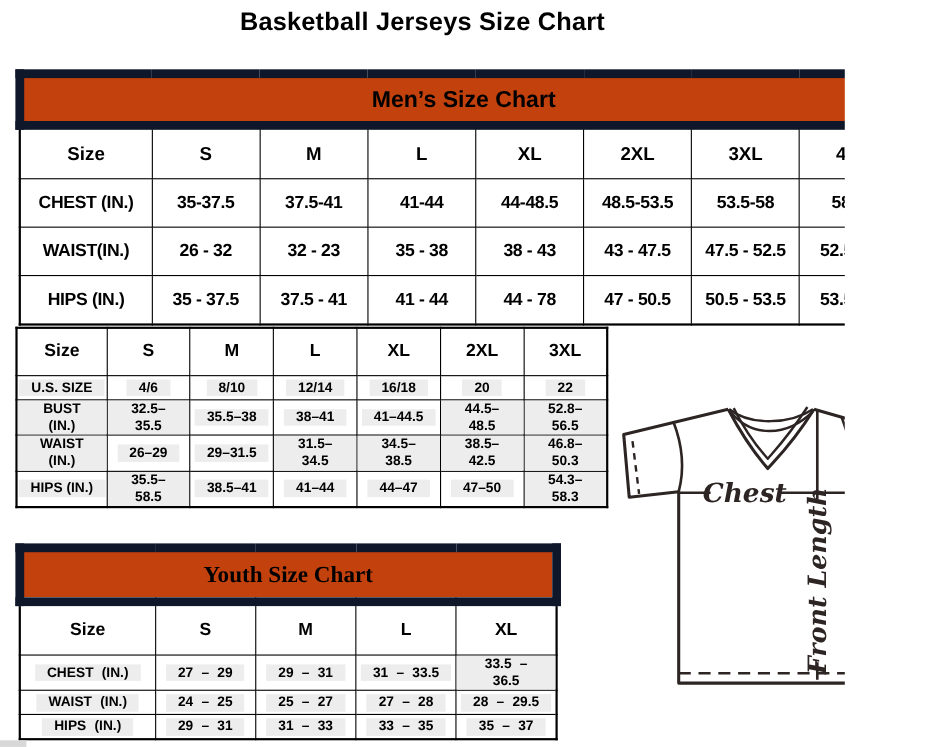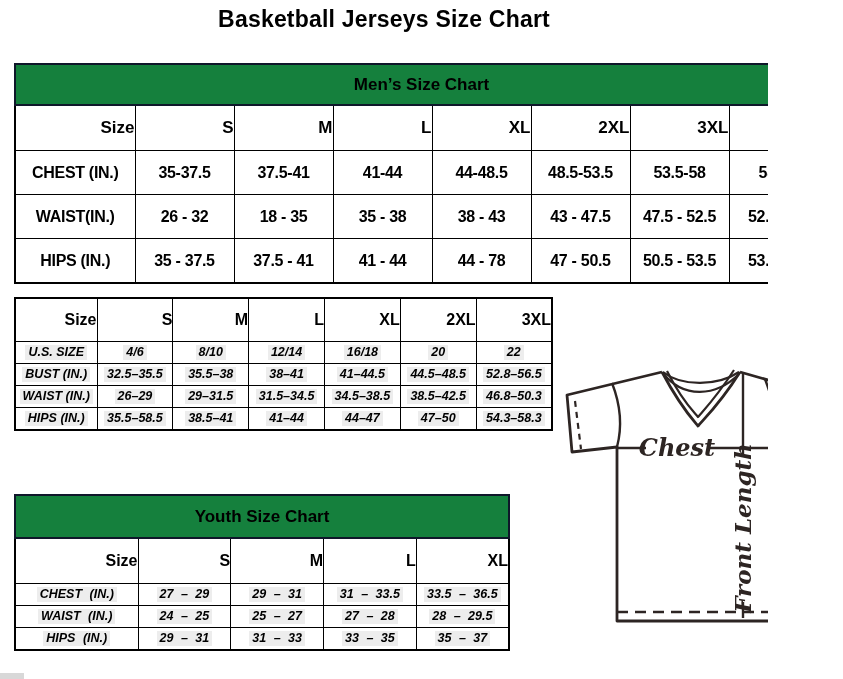--- a/index.html
+++ b/index.html
@@ -4,44 +4,44 @@
 <style>
   html,body{margin:0;padding:0;background:#fff;}
   .page{position:relative;width:768px;height:679px;background:#ffffff;overflow:hidden;
         font-family:"Liberation Sans","DejaVu Sans",sans-serif;color:#000;}
   .page-title{position:absolute;top:6px;left:0;width:100%;text-align:center;
         font-size:23px;font-weight:bold;letter-spacing:0.2px;}
 
   table{border-collapse:collapse;table-layout:fixed;position:absolute;background:#fff;}
   td{border:1px solid #000;text-align:center;vertical-align:middle;padding:0;overflow:hidden;}
   table{border:2px solid #000;}
-  .band td{background:#15803d;font-weight:bold;font-size:17px;border:2px solid #0f172a;}
-  .colhead td{font-weight:bold;text-align:right;}
+  .band td{background:#c2410c;font-weight:bold;font-size:21px;border:8px solid #0f172a;}
+  .colhead td{font-weight:bold;}
   .rowlabel{font-weight:bold;text-align:center;}
 
   
   #men{left:14px;top:63px;width:815px;}
   #men .band td{height:39px;}
   #men .colhead td{height:44px;font-size:17px;}
   #men .datarow td{height:43px;font-size:16px;font-weight:bold;letter-spacing:-0.3px;}
 
   
   #women{left:14px;top:297px;width:539px;}
   #women .band td{height:42px;}
   #women .colhead td{height:42px;font-size:16px;}
   #women .datarow td{height:21px;font-size:12.5px;font-weight:bold;}
 
   
   #youth{left:14px;top:494px;width:496px;}
-  #youth .band td{height:41px;}
+  #youth .band td{height:41px;font-family:Liberation Serif, serif;}
   #youth .colhead td{height:44px;font-size:16px;}
   #youth .datarow td{height:21px;font-size:12.5px;font-weight:bold;}
   #youth .datarow td{word-spacing:4px;}
 
-  .hl{background:#ededed;padding:0 3px;display:inline-block;line-height:1.25;font-style:italic;}
+  .hl{background:#ededed;padding:0 11px;display:inline-block;line-height:1.25;}
 
   
   .jersey{position:absolute;left:558px;top:358px;}
   .jersey text{font-family:"DejaVu Serif","Liberation Serif",serif;
                font-style:italic;font-weight:bold;fill:#2d2523;}
 
   .frag-bl{position:absolute;left:0;top:673px;width:24px;height:6px;background:#d8d8d8;}
   .frag-br{position:absolute;left:815px;top:675px;width:28px;height:3px;background:#c9c9c9;}
 </style>
 </head>
@@ -82,21 +82,21 @@
       <td>37.5-41</td>
       <td>41-44</td>
       <td>44-48.5</td>
       <td>48.5-53.5</td>
       <td>53.5-58</td>
       <td>58-63</td>
     </tr>
     <tr class="datarow">
       <td class="rowlabel">WAIST(IN.)</td>
       <td>26 - 32</td>
-      <td>18 - 35</td>
+      <td>32 - 23</td>
       <td>35 - 38</td>
       <td>38 - 43</td>
       <td>43 - 47.5</td>
       <td>47.5 - 52.5</td>
       <td>52.5 - 57</td>
     </tr>
     <tr class="datarow">
       <td class="rowlabel">HIPS (IN.)</td>
       <td>35 - 37.5</td>
       <td>37.5 - 41</td>

